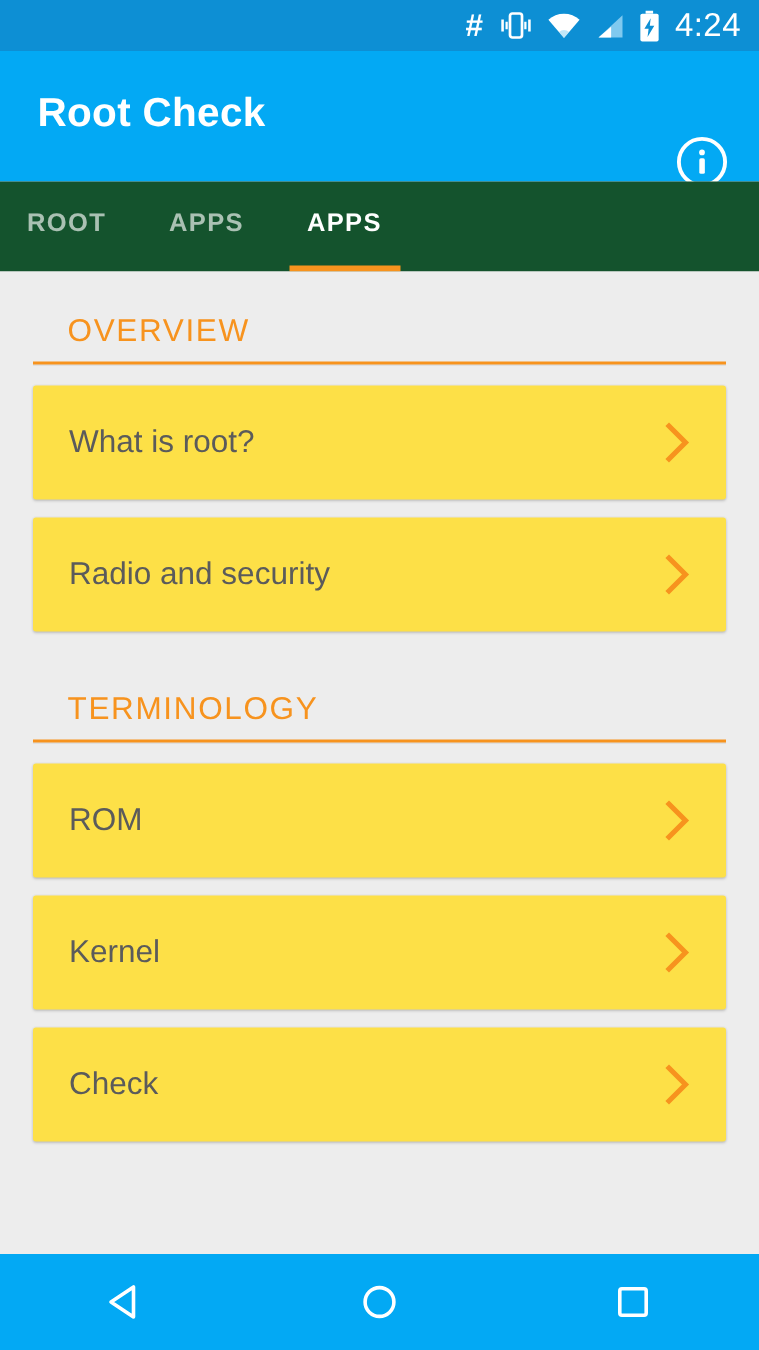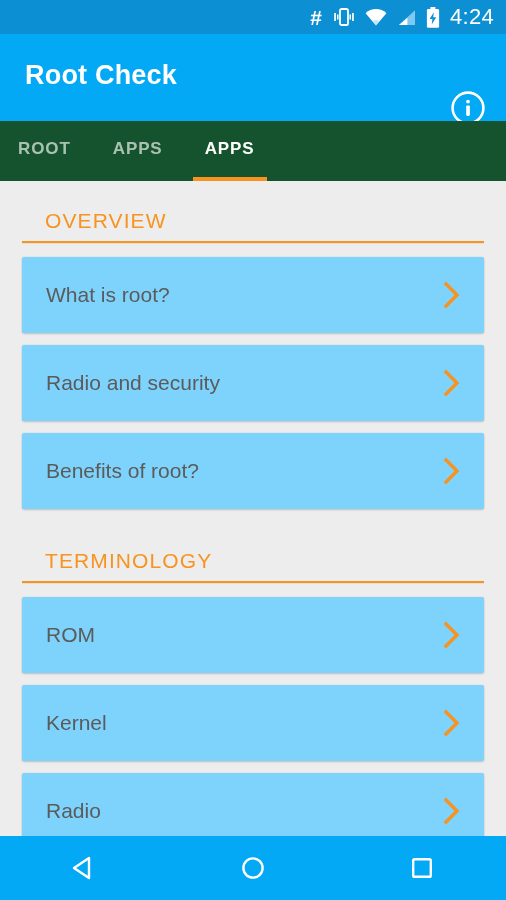--- a/index.html
+++ b/index.html
@@ -69,21 +69,21 @@
     color: #f7931e; font-size: 21px; letter-spacing: 1.1px;
     padding: 0 0 8px 45px;
   }
   .section-rule {
     height: 2px; background: #f7931e;
     margin: 0 22px 0 22px;
     box-shadow: 0 1px 0 rgba(0,0,0,0.06);
   }
   .cards { padding: 14px 22px 0 22px; }
   .card {
-    position: relative; background: #7dd3fc;
+    position: relative; background: #fde047;
     height: 76px; margin-bottom: 12px; border-radius: 2px;
     box-shadow: 0 1px 2px rgba(0,0,0,0.18), 0 0 0 1px rgba(0,0,0,0.02);
     display: flex; align-items: center; justify-content: space-between;
     padding: 0 22px 0 24px;
   }
   .card-label { color: #5b5b5b; font-size: 21px; }
   .chevron { color: #f7931e; line-height: 1; display: flex; align-items: center; }
 
   
   .navbar {
@@ -179,28 +179,20 @@
 
         <div class="card">
           <span class="card-label">Radio and security</span>
           <span class="chevron">
             <svg width="20" height="30" viewBox="0 0 20 30">
               <path d="M4 4 L15 15 L4 26" fill="none" stroke="#f7931e" stroke-width="3.4" stroke-linecap="square"></path>
             </svg>
           </span>
         </div>
 
-        <div class="card">
-          <span class="card-label">Benefits of root?</span>
-          <span class="chevron">
-            <svg width="20" height="30" viewBox="0 0 20 30">
-              <path d="M4 4 L15 15 L4 26" fill="none" stroke="#f7931e" stroke-width="3.4" stroke-linecap="square"></path>
-            </svg>
-          </span>
-        </div>
 
       </div>
     </div>
 
     <div class="section">
       <div class="section-header">
         <div class="section-title">TERMINOLOGY</div>
         <div class="section-rule"></div>
       </div>
       <div class="cards">
@@ -217,21 +209,21 @@
         <div class="card">
           <span class="card-label">Kernel</span>
           <span class="chevron">
             <svg width="20" height="30" viewBox="0 0 20 30">
               <path d="M4 4 L15 15 L4 26" fill="none" stroke="#f7931e" stroke-width="3.4" stroke-linecap="square"></path>
             </svg>
           </span>
         </div>
 
         <div class="card">
-          <span class="card-label">Radio</span>
+          <span class="card-label">Check</span>
           <span class="chevron">
             <svg width="20" height="30" viewBox="0 0 20 30">
               <path d="M4 4 L15 15 L4 26" fill="none" stroke="#f7931e" stroke-width="3.4" stroke-linecap="square"></path>
             </svg>
           </span>
         </div>
 
       </div>
     </div>
 

